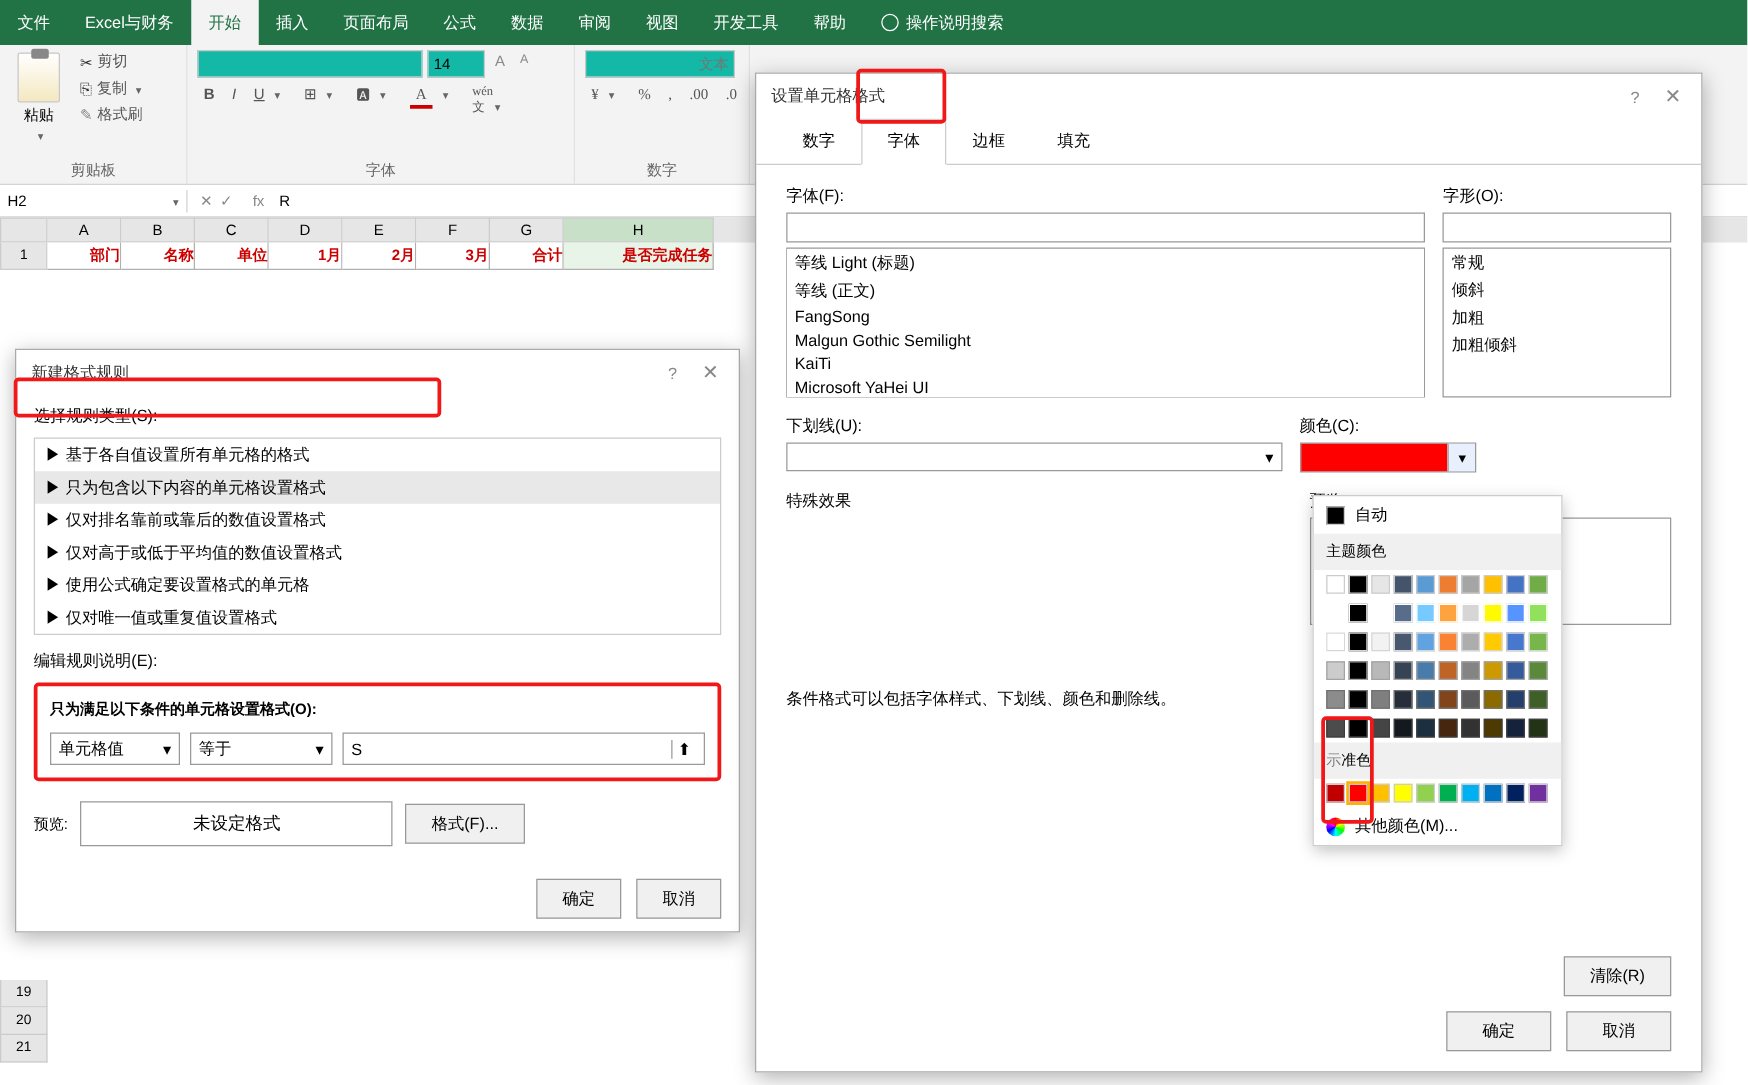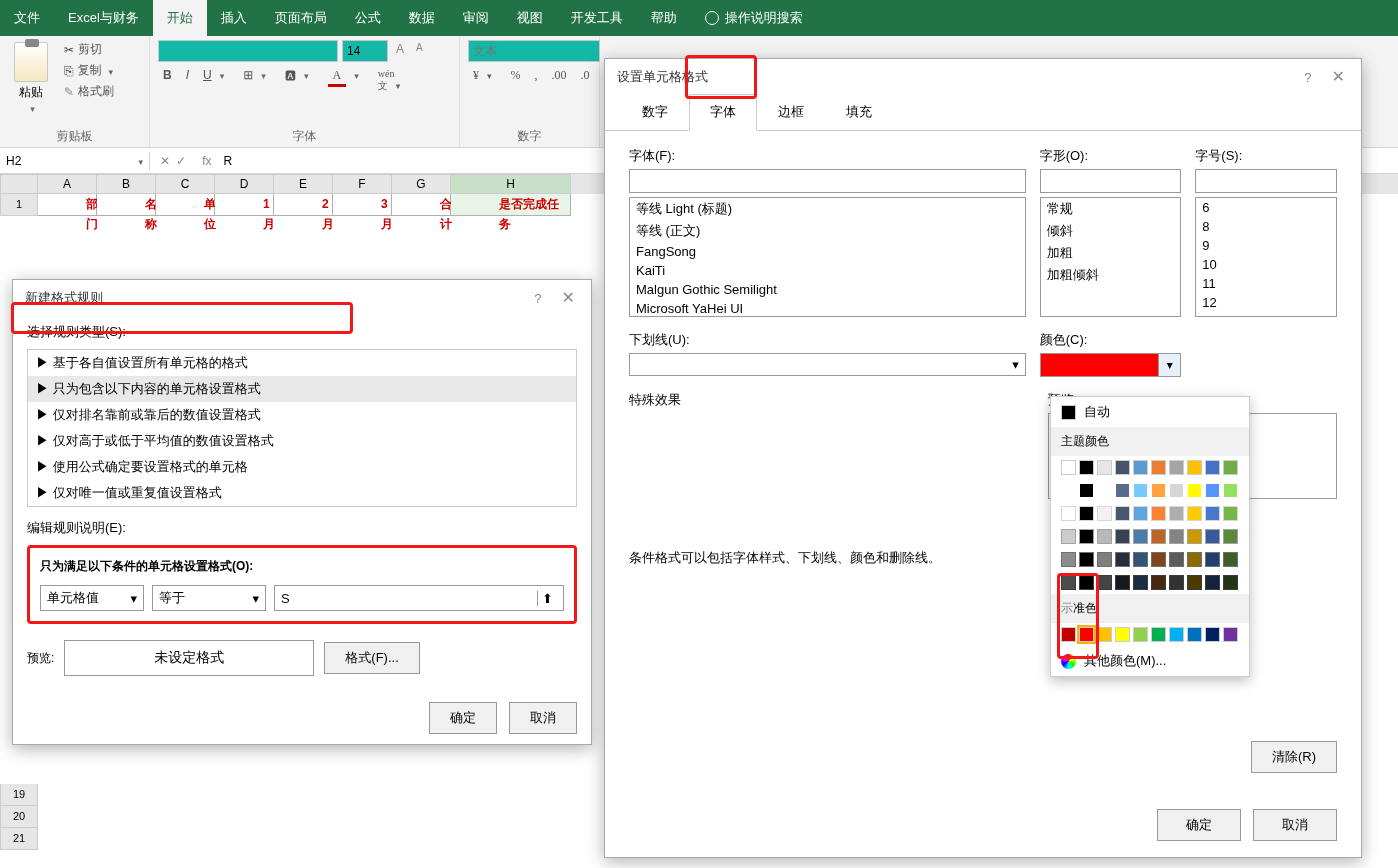--- a/index.html
+++ b/index.html
@@ -22,21 +22,21 @@
 .fx-btns { display:flex; gap:6px; padding:0 10px; color:#888; }
 .fx { color:#888; padding:0 6px; }
 .formula-bar { flex:1; padding:2px 6px; }
 .sheet { position:relative; }
 .col-headers { display:flex; background:#e6e6e6; }
 .corner { width:38px; height:20px; border:1px solid #ccc; background:#e6e6e6; }
 .ch { width:59px; height:20px; border:1px solid #ccc; border-left:none; text-align:center; line-height:18px; background:#e6e6e6; }
 .ch.sel { background:#c8e0c8; }
 .row { display:flex; }
 .rh { width:38px; height:22px; border:1px solid #ccc; border-top:none; text-align:center; line-height:20px; background:#e6e6e6; font-size:11px; }
-.cell { width:59px; height:22px; border:1px solid #b0b0b0; border-left:none; border-top:none; text-align:left; line-height:20px; background:#fff;padding-left:48px; }
+.cell { width:59px; height:22px; border:1px solid #b0b0b0; border-left:none; border-top:none; text-align:right; line-height:20px; background:#fff; }
 .hdr { color:#c00; font-weight:bold; }
 .cellH { width:120px; }
 .dlg { position:absolute; background:#fff; border:1px solid #aaa; box-shadow:0 4px 16px rgba(0,0,0,.3); }
 .dlg-title { padding:8px 12px; font-size:13px; color:#333; display:flex; justify-content:space-between; align-items:center; }
 .dlg-close { font-size:16px; color:#888; cursor:pointer; padding:0 4px; }
 .dlg1 { left:12px; top:279px; width:580px; }
 .rule-list { border:1px solid #ccc; margin:4px 14px; }
 .rule-item { padding:4px 8px; font-size:13px; }
 .rule-item.sel { background:#e8e8e8; }
 .redbox { border:3px solid #f01818; border-radius:4px; }
@@ -144,21 +144,21 @@
         <span>⊞<span class="arrow-down"></span></span>
         <span>🅰<span class="arrow-down"></span></span>
         <span><span style="border-bottom:3px solid #c00">A</span><span class="arrow-down"></span></span>
         <span style="font-size:10px">wén<br>文<span class="arrow-down"></span></span>
       </div>
     </div>
     <div class="ribbon-group-label">字体</div>
   </div>
   <div class="ribbon-group" style="width:140px">
     <div>
-      <input class="font-select" style="width: 132px;" placeholder="文本">
+      <input class="font-select" style="width: 120px; text-align: right;" placeholder="文本">
       <div class="btn-row">
         <span>¥<span class="arrow-down"></span></span>
         <span>%</span>
         <span>,</span>
         <span>.00</span>
         <span>.0</span>
       </div>
     </div>
     <div class="ribbon-group-label">数字</div>
   </div>
@@ -260,47 +260,35 @@
   </div>
   <div class="font-body">
     <div class="frow">
       <div class="fcol" style="flex:2.8">
         <div class="flabel">字体(F):</div>
         <input class="finput" style="">
         <div class="listbox">
           <div>等线 Light (标题)</div>
             <div>等线 (正文)</div>
             <div>FangSong</div>
+            <div>Malgun Gothic Semilight</div>
             <div>KaiTi</div>
-            <div>Malgun Gothic Semilight</div>
             <div>Microsoft YaHei UI</div>
         </div>
       </div>
       <div class="fcol">
         <div class="flabel">字形(O):</div>
         <input class="finput" style="">
         <div class="listbox">
           <div>常规</div>
             <div>倾斜</div>
             <div>加粗</div>
             <div>加粗倾斜</div>
         </div>
       </div>
-      <div class="fcol">
-        <div class="flabel">字号(S):</div>
-        <input class="finput" style="">
-        <div class="listbox">
-          <div>6</div>
-            <div>8</div>
-            <div>9</div>
-            <div>10</div>
-            <div>11</div>
-            <div>12</div>
-        </div>
-      </div>
     </div>
     <div class="frow" style="margin-top:14px">
       <div class="fcol" style="flex:2.8">
         <div class="flabel">下划线(U):</div>
         <div class="sel-box">
             <span></span>
             <span>▾</span>
           </div>
       </div>
       <div class="fcol">
@@ -318,21 +306,21 @@
       </div>
       <div class="fcol" style="flex:2">
         <div class="flabel">预览</div>
         <div class="pvbox">
             <span></span>
           </div>
       </div>
     </div>
     <div style="margin-top:50px;font-size:13px">条件格式可以包括字体样式、下划线、颜色和删除线。</div>
   </div>
-  <div style="position:absolute;right:24px;bottom:84px"><button class="btn">清除(R)</button></div>
+  <div style="position:absolute;right:24px;bottom:60px"><button class="btn">清除(R)</button></div>
   <div class="dlg-btns" style="position:absolute;right:10px;bottom:6px">
     <button class="btn" style="padding:6px 28px">确定</button>
     <button class="btn" style="padding:6px 28px">取消</button>
   </div>
 </div>
 
 <div class="color-pop">
   <div class="cp-auto">
       <span class="cp-sw" style="background:#000"></span>
       <span>自动</span>

